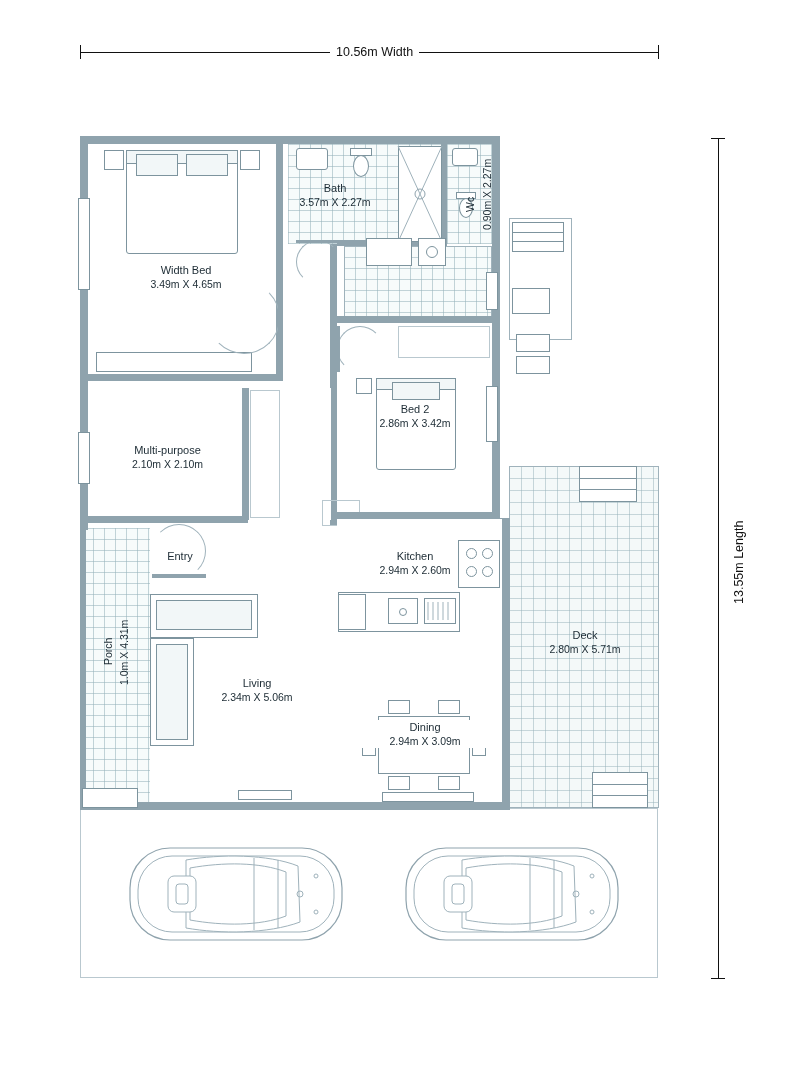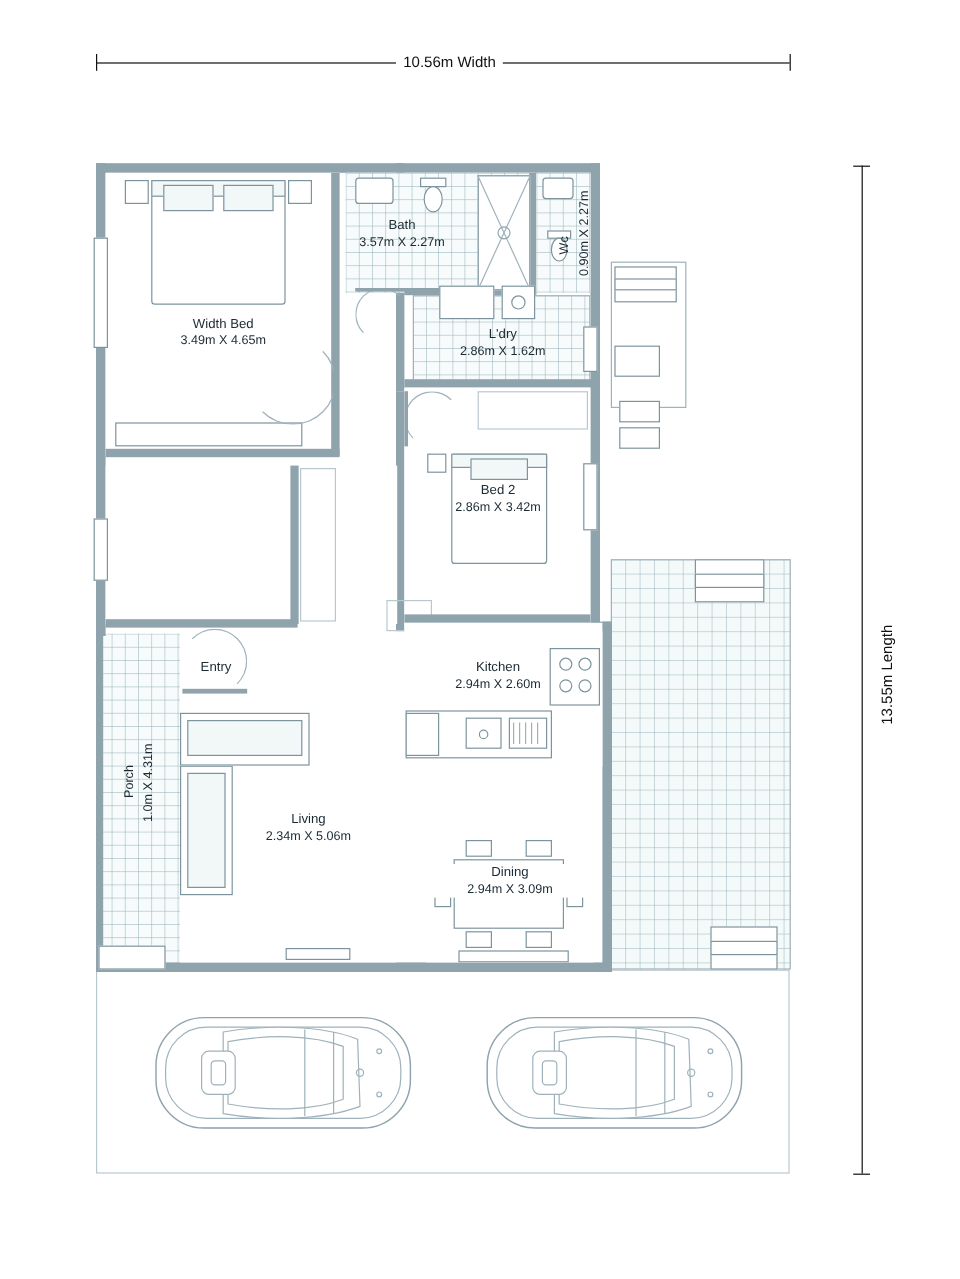--- a/index.html
+++ b/index.html
@@ -210,20 +210,24 @@
   <div class="door-leaf" style="left:278px; top:284px; width:4px; height:70px;"></div>
   <div class="lbl" style="left:106px; top:263px; width:160px;">
     <span class="n">Width Bed</span>
     <span class="d">3.49m X 4.65m</span>
   </div>
 
   <div class="room" style="left:88px; top:388px; width:160px; height:132px;"></div>
   <div class="wall" style="left:242px; top:388px; width:7px; height:132px;"></div>
   <div class="wall" style="left:88px; top:516px; width:160px; height:7px;"></div>
   <div class="fz" style="left:78px; top:432px; width:12px; height:52px;"></div>
+  <div class="lbl" style="left:90px; top:443px; width:155px;">
+    <span class="n">Multi-purpose</span>
+    <span class="d">2.10m X 2.10m</span>
+  </div>
 
   <div class="room" style="left:249px; top:388px; width:82px; height:132px;"></div>
   <div class="outline" style="left:250px; top:390px; width:30px; height:128px; border-color:#b9c8cf;"></div>
 
   <div class="tile" style="left:288px; top:144px; width:158px; height:100px;"></div>
   <div class="wall" style="left:337px; top:240px; width:110px; height:6px;"></div>
   <div class="wall" style="left:441px; top:144px; width:6px; height:100px;"></div>
 
   <div class="fz" style="left:398px; top:146px; width:44px; height:96px;"></div>
   <svg class="abs" style="left:398px; top:146px;" width="44" height="96">
@@ -249,24 +253,20 @@
   <div class="fz" style="left:456px; top:192px; width:20px; height:7px;"></div>
   <div class="fz circle" style="left:459px; top:198px; width:14px; height:20px;"></div>
   <div class="lbl-v" style="left:464px; top:212px;"><span>Wc</span></div>
   <div class="lbl-v" style="left:481px; top:230px;"><span>0.90m X 2.27m</span></div>
 
   <div class="tile" style="left:344px; top:246px; width:148px; height:72px;"></div>
   <div class="outline" style="left:344px; top:246px; width:148px; height:72px;"></div>
   <div class="fz" style="left:366px; top:238px; width:46px; height:28px;"></div>
   <div class="fz" style="left:418px; top:238px; width:28px; height:28px;"></div>
   <div class="fz circle" style="left:426px; top:246px; width:12px; height:12px;"></div>
-  <div class="lbl" style="left:349px; top:272px; width:140px;">
-    <span class="n">L'dry</span>
-    <span class="d">2.86m X 1.62m</span>
-  </div>
   <div class="fz" style="left:486px; top:272px; width:12px; height:38px; background:#fff;"></div>
   <div class="wall" style="left:337px; top:316px; width:160px; height:7px;"></div>
 
   <div class="room" style="left:337px; top:323px; width:155px; height:196px;"></div>
   <div class="outline" style="left:398px; top:326px; width:92px; height:32px; border-color:#b9c8cf;"></div>
   <div class="fz fz-r" style="left:376px; top:378px; width:80px; height:92px;"></div>
   <div class="fz fz-f" style="left:376px; top:378px; width:80px; height:12px;"></div>
   <div class="fz fz-f" style="left:392px; top:382px; width:48px; height:18px;"></div>
   <div class="fz" style="left:356px; top:378px; width:16px; height:16px;"></div>
   <div class="lbl" style="left:355px; top:402px; width:120px;">
@@ -332,20 +332,24 @@
   <div class="fz" style="left:388px; top:776px; width:22px; height:14px;"></div>
   <div class="fz" style="left:438px; top:776px; width:22px; height:14px;"></div>
   <div class="fz" style="left:362px; top:734px; width:14px; height:22px;"></div>
   <div class="fz" style="left:472px; top:734px; width:14px; height:22px;"></div>
   <div class="lbl" style="left:360px; top:720px; width:130px; background:#fff;">
     <span class="n">Dining</span>
     <span class="d">2.94m X 3.09m</span>
   </div>
   <div class="fz" style="left:382px; top:792px; width:92px; height:10px; background:#fff;"></div>
 
+  <div class="lbl" style="left:522px; top:628px; width:126px;">
+    <span class="n">Deck</span>
+    <span class="d">2.80m X 5.71m</span>
+  </div>
 
 
   <svg class="abs" style="left:128px; top:846px;" width="216" height="96">
     <rect x="2" y="2" width="212" height="92" rx="40" ry="40" fill="#ffffff" stroke="#8fa3ad" stroke-width="1.2"></rect>
     <rect x="10" y="10" width="196" height="76" rx="34" ry="34" fill="#ffffff" stroke="#9fb2bb" stroke-width="1"></rect>
     <path d="M58 14 C 92 8, 140 8, 170 20 L 172 76 C 140 88, 92 88, 58 82 Z" fill="#ffffff" stroke="#9fb2bb" stroke-width="1"></path>
     <path d="M62 22 C 95 16, 132 16, 158 26 L 158 70 C 132 80, 95 80, 62 74 Z" fill="#ffffff" stroke="#9fb2bb" stroke-width="1"></path>
     <rect x="40" y="30" width="28" height="36" rx="6" fill="#ffffff" stroke="#9fb2bb" stroke-width="1"></rect>
     <rect x="48" y="38" width="12" height="20" rx="3" fill="#ffffff" stroke="#9fb2bb" stroke-width="1"></rect>
     <line x1="126" y1="12" x2="126" y2="84" stroke="#9fb2bb" stroke-width="1"></line>

